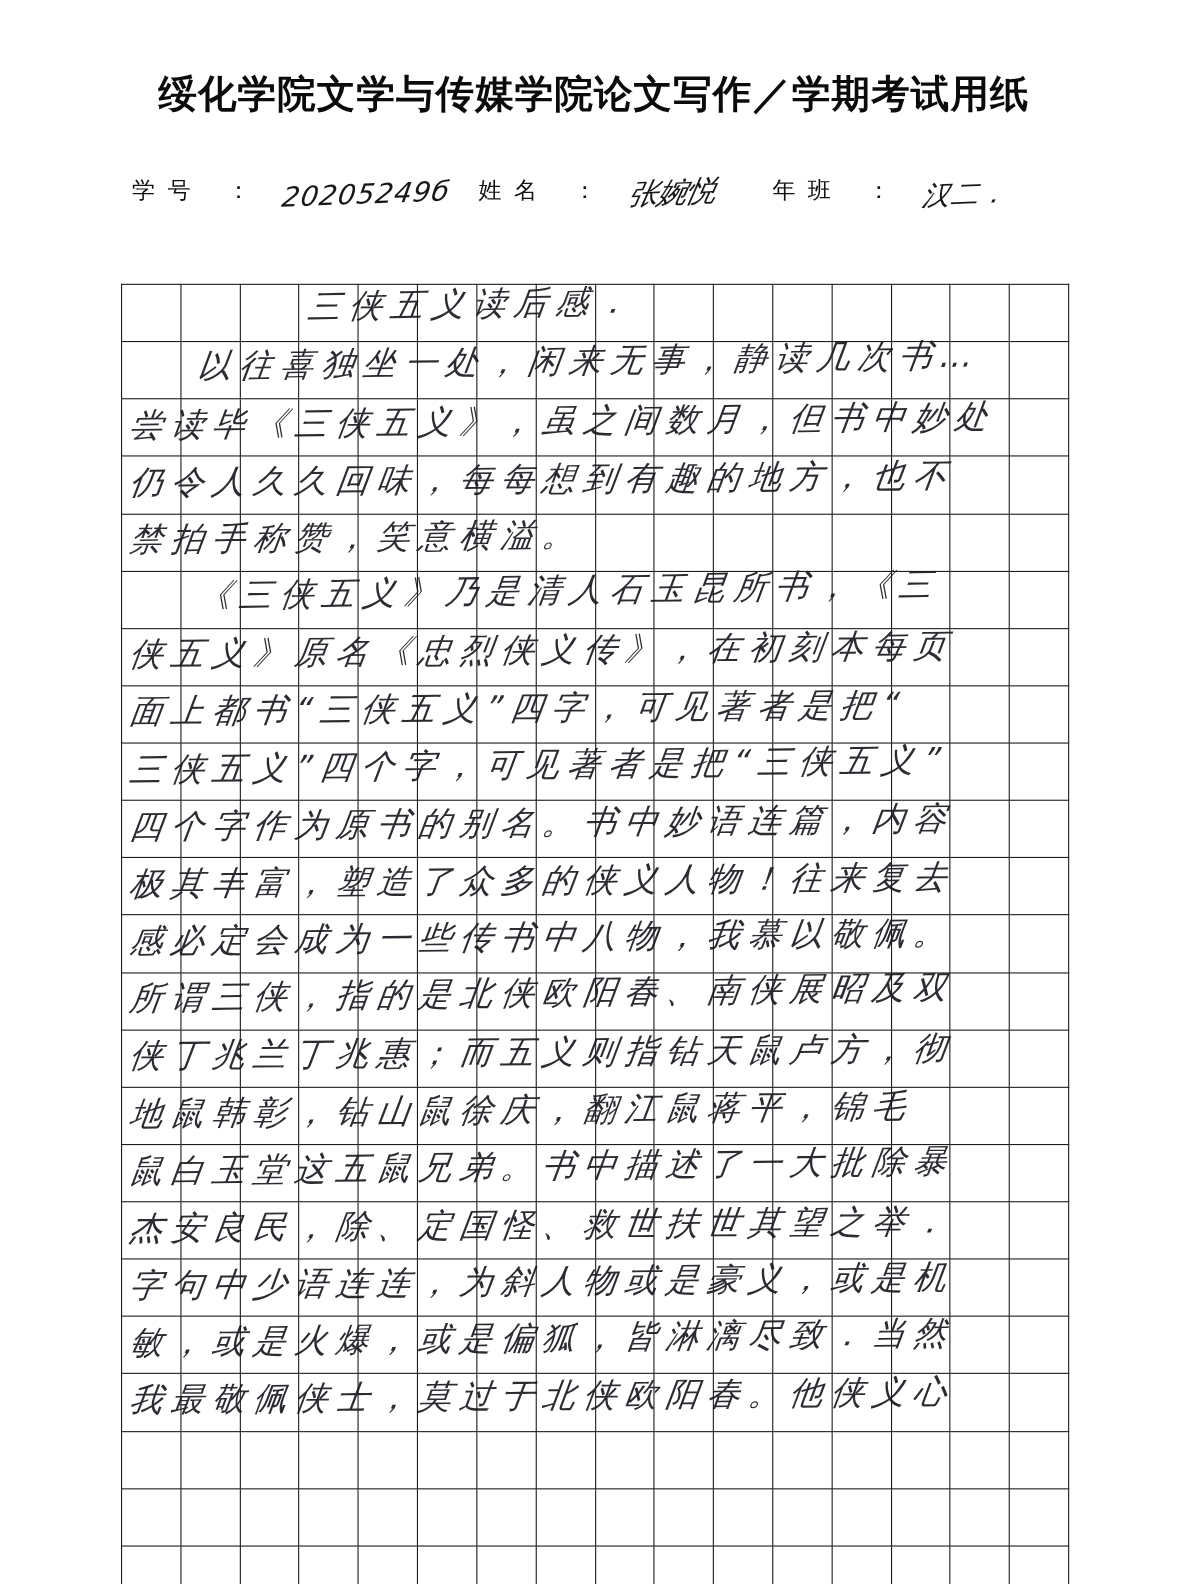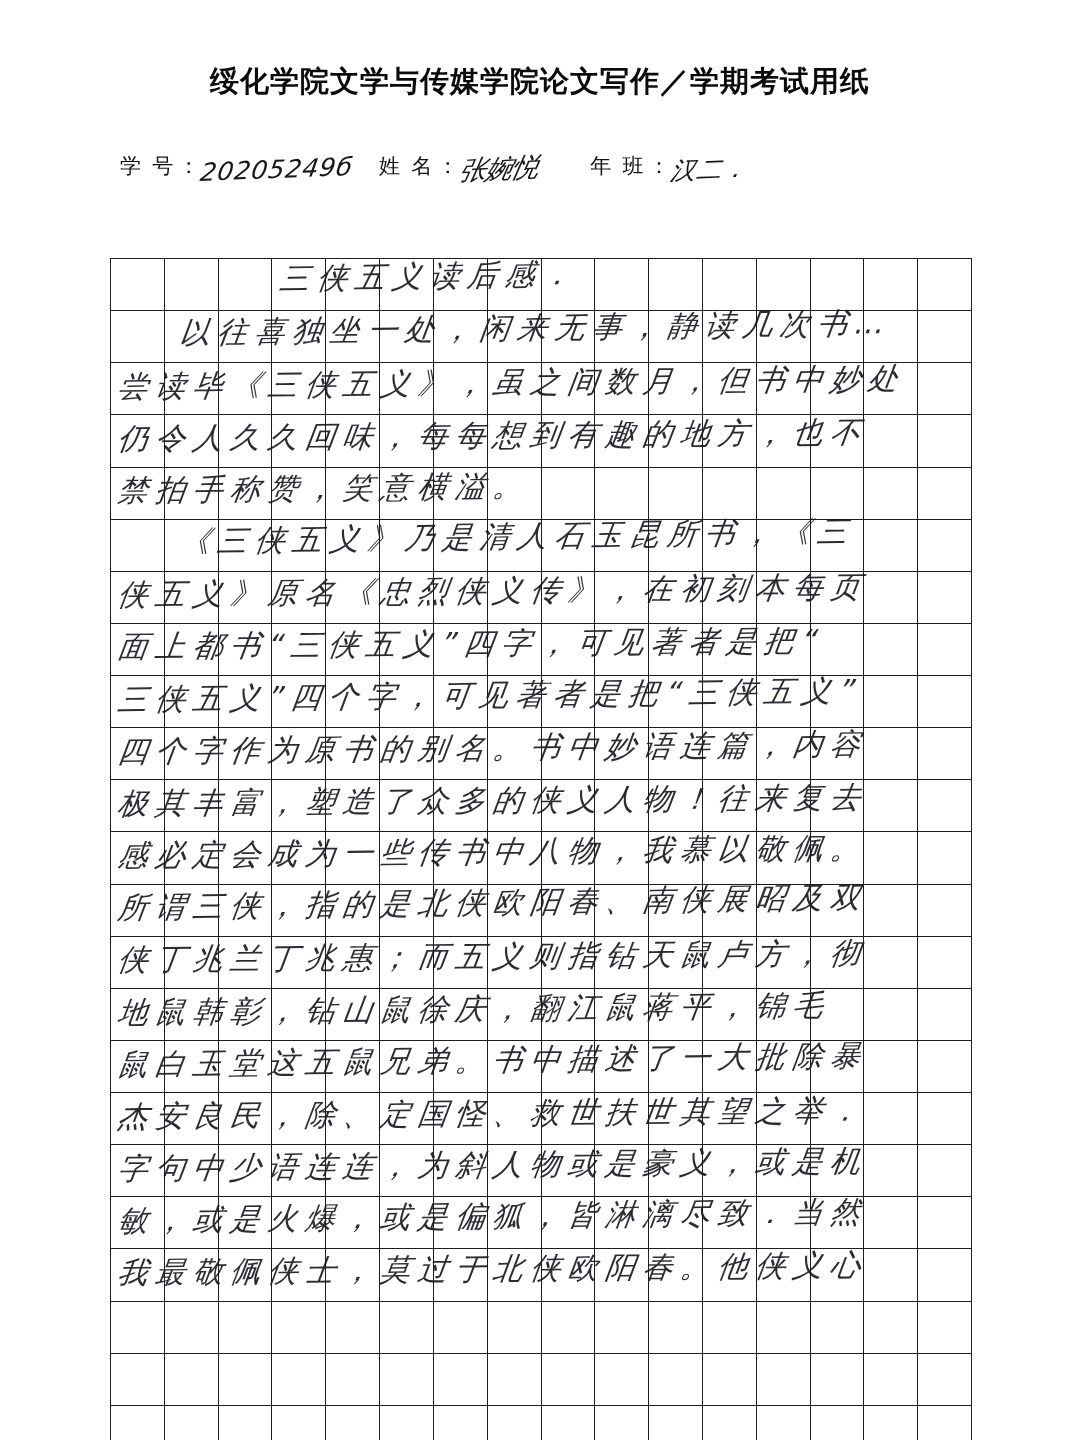--- a/index.html
+++ b/index.html
@@ -19,21 +19,21 @@
   .page {
     width: 1080px;
     height: 1440px;
     position: relative;
     box-sizing: border-box;
     padding: 0;
   }
 
   .doc-title {
     text-align: center;
-    font-size: 29px;
+    font-size: 35px;
     font-weight: bold;
     letter-spacing: 1px;
     margin-top: 62px;
     font-family: "Liberation Serif", serif;
     color: #0b0b0b;
   }
 
   .meta-row {
     display: flex;
     align-items: flex-end;
@@ -41,20 +41,21 @@
     padding-left: 120px;
     padding-right: 120px;
     font-size: 21px;
     position: relative;
     height: 42px;
   }
   .meta-field {
     display: flex;
     align-items: flex-end;
     position: relative;
+    gap: 28px;
   }
   .meta-label {
     white-space: nowrap;
     letter-spacing: 3px;
     font-size: 21px;
     color: #111;
   }
   .meta-colon {
     padding: 0 2px;
   }

